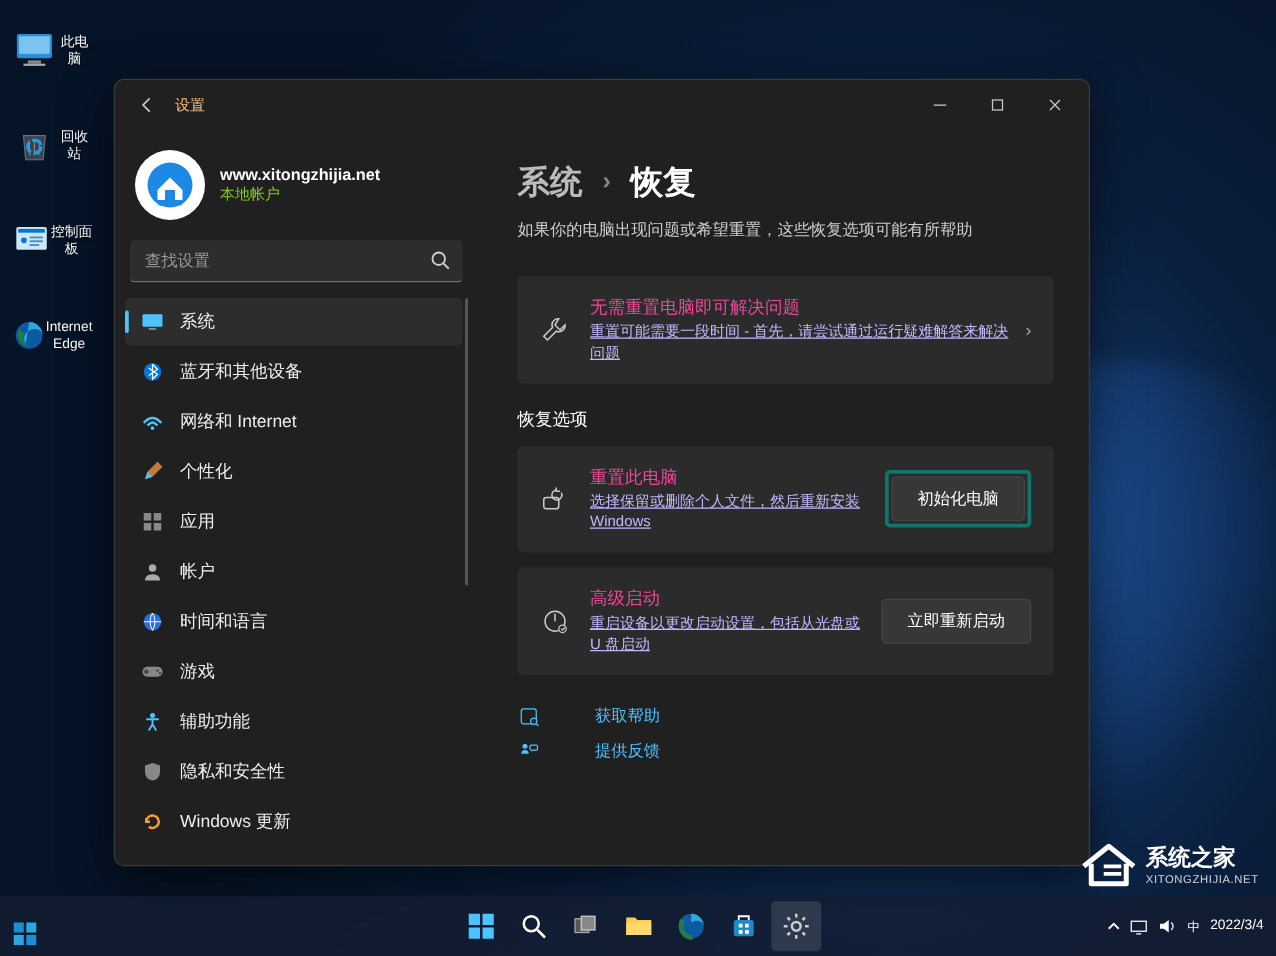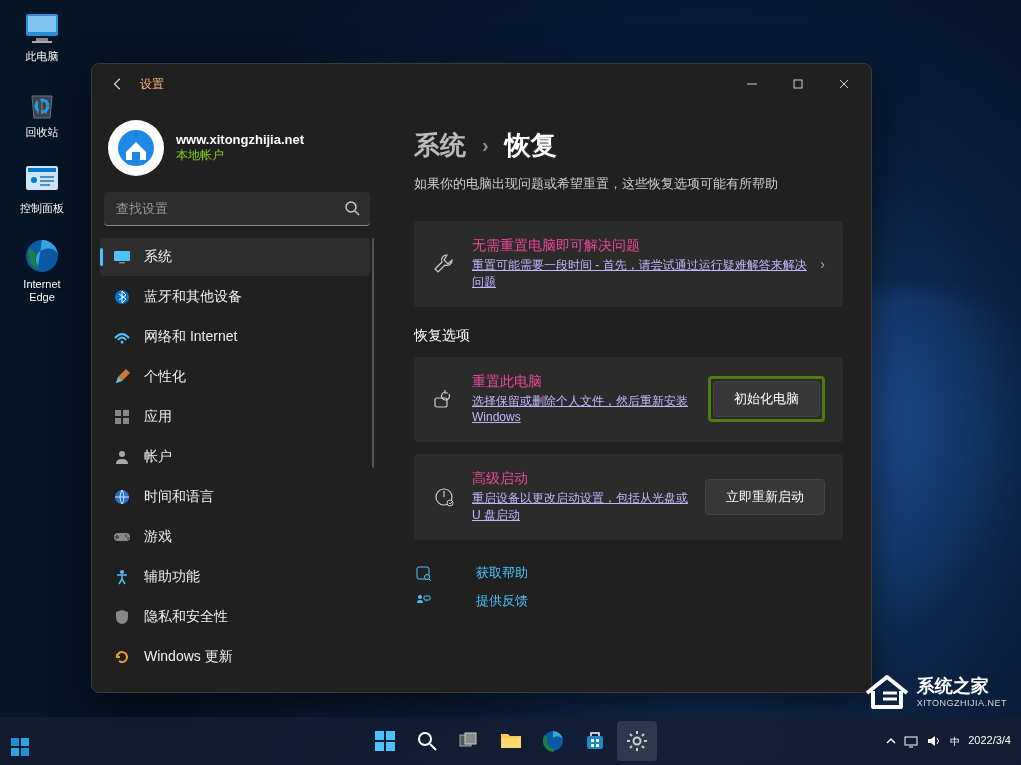--- a/index.html
+++ b/index.html
@@ -12,21 +12,21 @@
   position: relative;
 }
 .desktop::after {
   content: ""; position: absolute; bottom: 55px; right: -60px; width: 420px; height: 420px;
   background: radial-gradient(circle at 30% 30%, #2a6fd4 0%, #1a4a8a 30%, transparent 60%);
   border-radius: 50% 40% 50% 40%; filter: blur(8px); opacity: 0.7; z-index: 0;
 }
 
 
 .desktop-icons { position: absolute; top: 8px; left: 10px; z-index: 1; }
-.dicon { width: 64px; height: 64px; display: flex; flex-direction: column; align-items: center; justify-content: flex-start; margin-bottom: 12px; cursor: pointer; }
+.dicon { width: 64px; height: 64px; display: flex; flex-direction: row; align-items: center; justify-content: flex-start; margin-bottom: 12px; cursor: pointer; }
 .dicon .glyph { width: 40px; height: 40px; display: flex; align-items: center; justify-content: center; }
 .dicon .label { color: #fff; font-size: 11px; text-align: center; margin-top: 2px; text-shadow: 0 1px 2px rgba(0,0,0,.6); line-height: 1.2; }
 
 
 .window {
   position: absolute; top: 63px; left: 91px; width: 781px; height: 630px;
   background: #202020; border-radius: 8px; box-shadow: 0 12px 40px rgba(0,0,0,.6);
   display: flex; flex-direction: column; z-index: 10; overflow: hidden;
   border: 1px solid #3a3a3a;
 }
@@ -74,21 +74,21 @@
 .card .cicon { width: 24px; height: 24px; margin-right: 16px; flex-shrink:0; display:flex; align-items:center; justify-content:center; }
 .card .ctext { flex: 1; min-width: 0; }
 .card .ctitle { color: #ec4899; font-size: 14px; margin-bottom: 2px; }
 .card .csub { color: #c4b5fd; font-size: 12px; line-height: 1.4; text-decoration: underline; }
 .card .caction { margin-left: 12px; }
 .card .cchev { color: #aaa; font-size: 14px; }
 
 .section-title { color: #fff; font-size: 14px; font-weight: 500; margin: 20px 0 12px 0; }
 
 .btn { background: #373737; color: #fff; border: 1px solid #444; border-radius: 4px; padding: 8px 20px; font-size: 13px; cursor: pointer; white-space: nowrap; }
-.highlight-box { border: 3px solid #4d7c0f; border-radius: 4px; padding: 2px; }
+.highlight-box { border: 3px solid #0f766e; border-radius: 4px; padding: 2px; }
 
 .link-row { display: flex; align-items: center; margin: 10px 0; font-size: 13px; gap: 32px; }
 .link-row .licon { width: 18px; height: 18px; margin-right: 12px; color:#4cc2ff; display:flex; align-items:center; justify-content:center; }
 .link-row a { color: #4cc2ff; text-decoration: none; cursor: pointer; }
 
 
 .taskbar { position: absolute; bottom: 0; left: 0; right: 0; height: 48px; background: rgba(20,30,50,.78); backdrop-filter: blur(10px); display: flex; align-items: center; z-index: 20; }
 .taskbar .center-icons { position:absolute; left:50%; transform:translateX(-50%); display:flex; align-items:center; gap:2px; }
 .tbi { width: 40px; height: 40px; display: flex; align-items: center; justify-content: center; border-radius: 4px; cursor:pointer; }
 .tbi.active { background: rgba(255,255,255,.12); }

